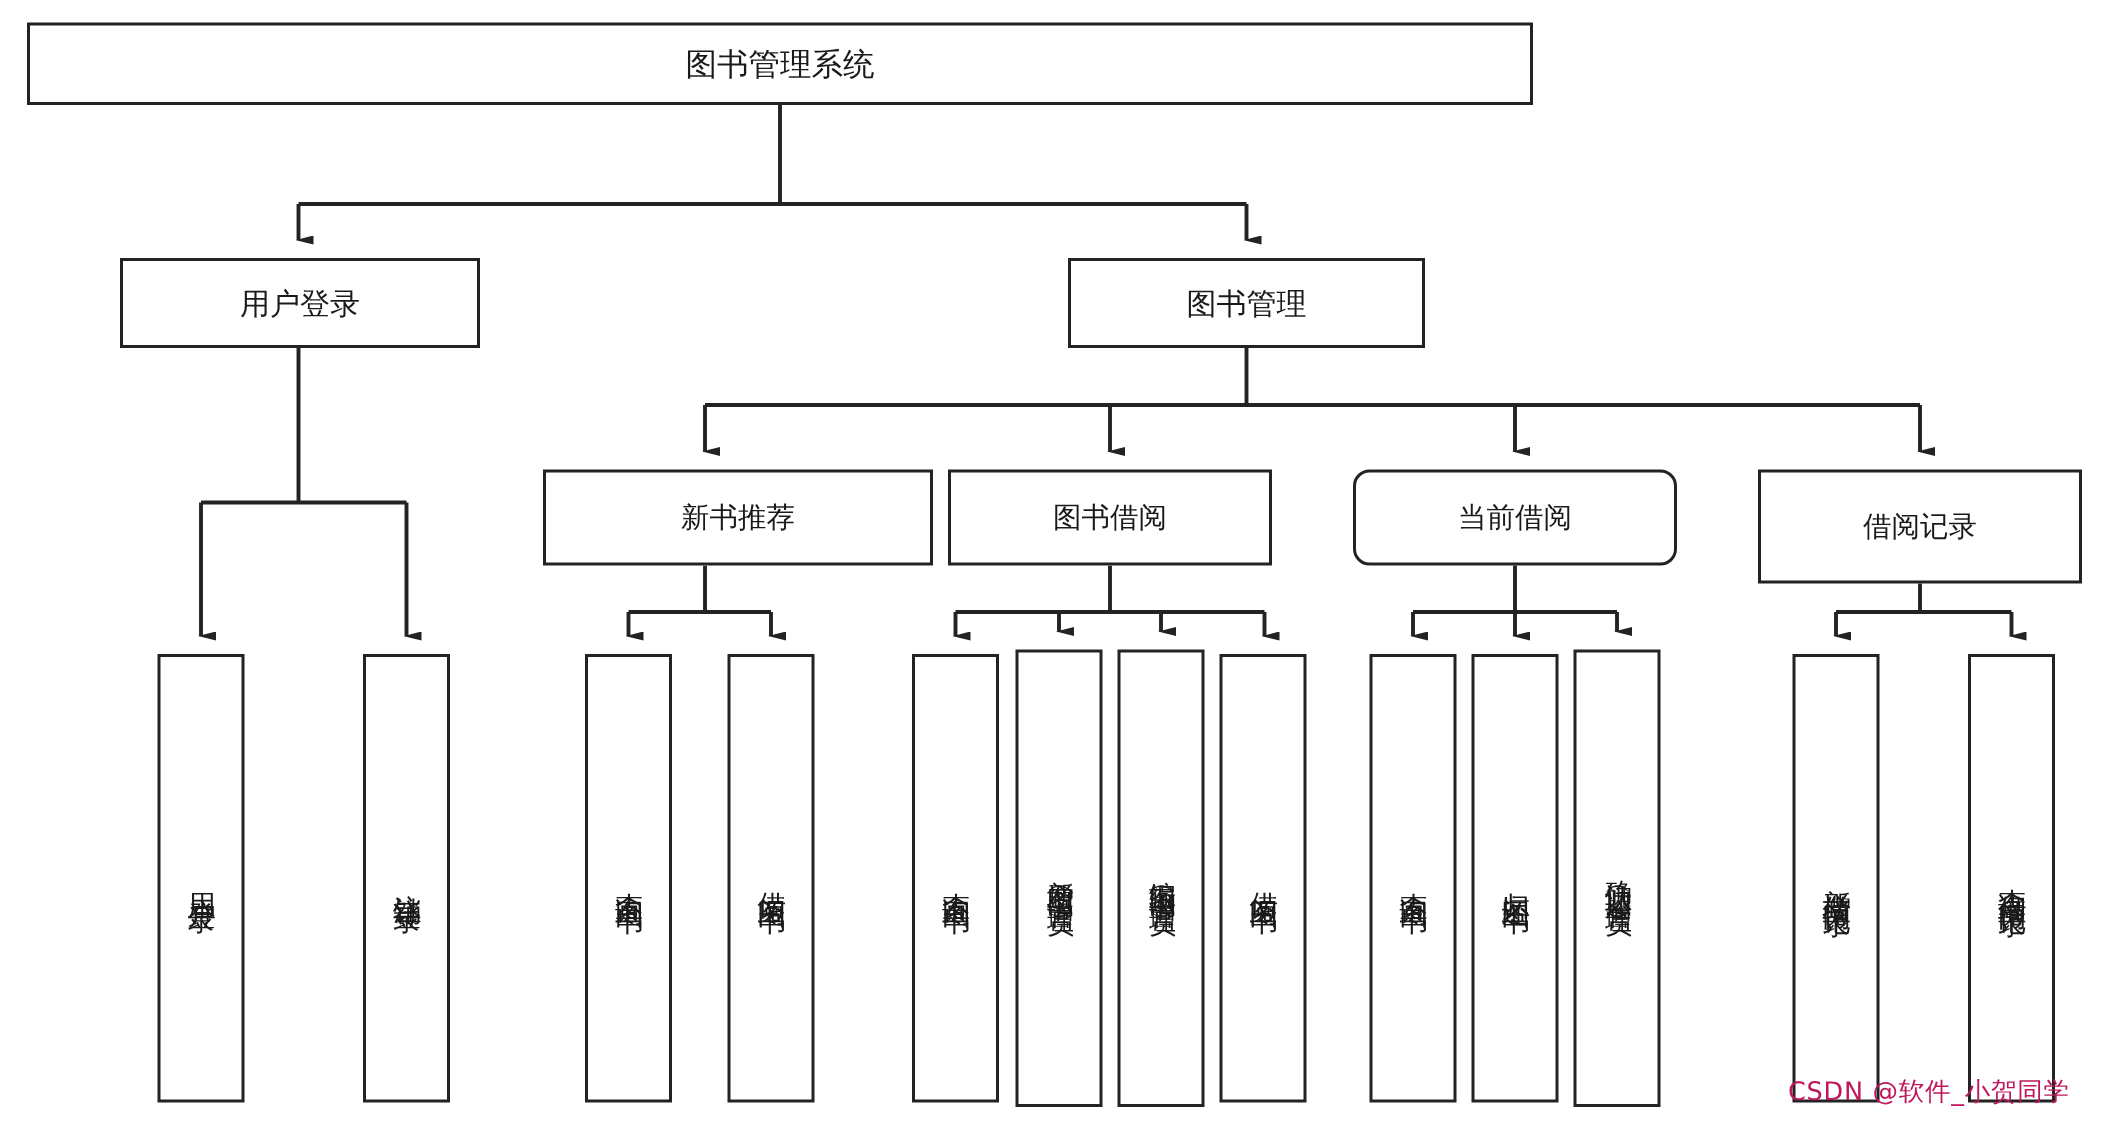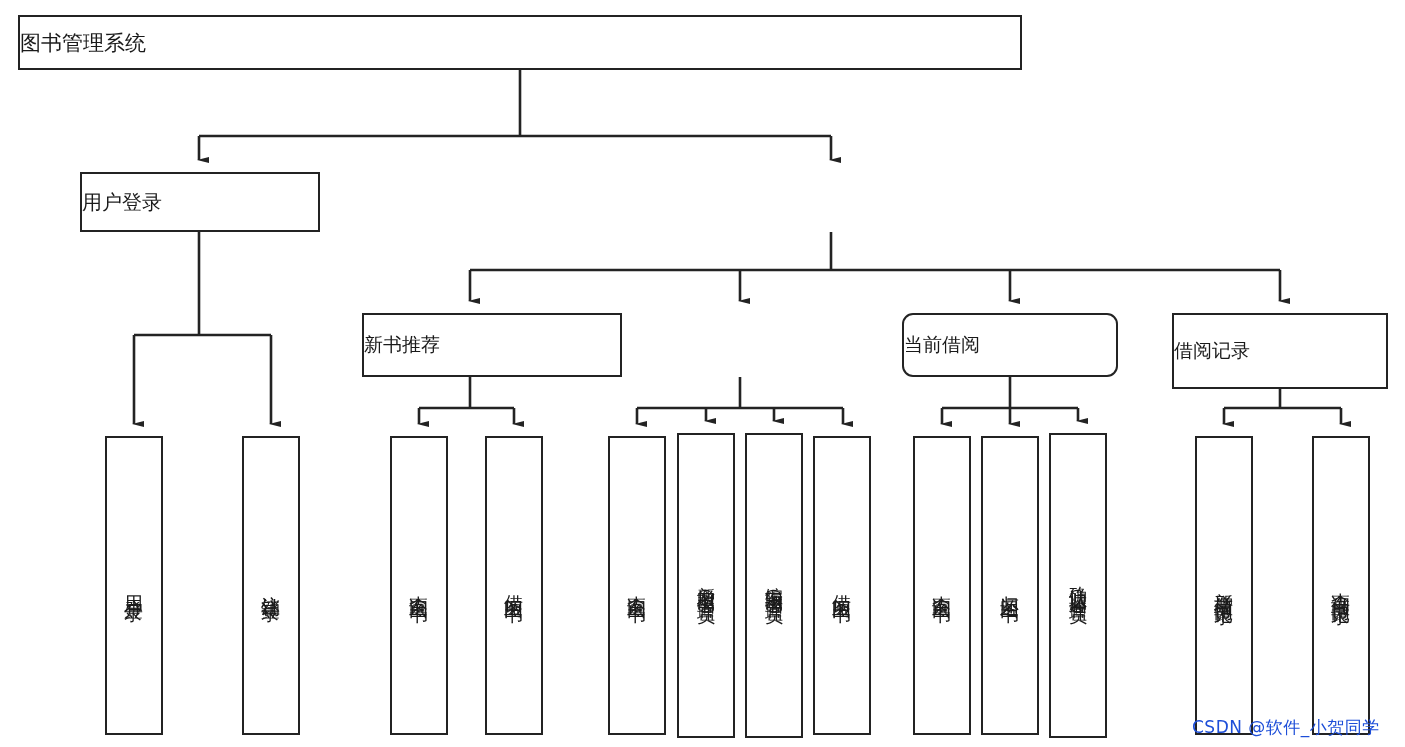--- a/index.html
+++ b/index.html
@@ -2,28 +2,28 @@
 <html><head>
 <meta charset="utf-8">
 <style>
   html,body{margin:0;padding:0;background:#ffffff;}
   body{width:1405px;height:747px;position:relative;overflow:hidden;
        font-family:"DejaVu Sans","Liberation Sans",sans-serif;}
   #canvas{position:absolute;left:0;top:0;width:1405px;height:747px;}
   svg.lines{position:absolute;left:0;top:0;width:1405px;height:747px;}
   .node{position:absolute;box-sizing:border-box;background:#ffffff;
         border:2px solid #232323;display:flex;align-items:center;
-        justify-content:flex-start;color:#1a1a1a;}
+        justify-content:center;color:#1a1a1a;}
   .node.root{font-size:21px;}
   .node.tier2{font-size:20px;}
   .node.tier3{font-size:19px;}
   .node.leaf{font-size:19px;align-items:center;justify-content:center;}
   .leaf .vtext{writing-mode:vertical-rl;text-orientation:upright;
                letter-spacing:3px;line-height:1;white-space:nowrap;}
-  .watermark{position:absolute;color:#1d4ed8;font-size:17px;
+  .watermark{position:absolute;color:#be185d;font-size:17px;
              white-space:nowrap;letter-spacing:0.5px;}
 </style>
 </head>
 <body>
 
 <div id="canvas">
 
   <svg class="lines" viewBox="0 0 1405 747" xmlns="http://www.w3.org/2000/svg">
     <defs>
       <marker id="arw" markerWidth="10" markerHeight="12" refX="3" refY="10" orient="auto" markerUnits="userSpaceOnUse">
@@ -74,23 +74,29 @@
     </g>
   </svg>
 
   <div class="node root" style="left:18px;top:15px;width:1004px;height:55px;">
     <span>图书管理系统</span>
   </div>
 
   <div class="node tier2" style="left:80px;top:172px;width:240px;height:60px;">
     <span>用户登录</span>
   </div>
+  <div class="node tier2" style="left:712px;top:172px;width:238px;height:60px;">
+    <span>图书管理</span>
+  </div>
 
   <div class="node tier3" style="left:362px;top:313px;width:260px;height:64px;">
     <span>新书推荐</span>
+  </div>
+  <div class="node tier3" style="left:632px;top:313px;width:216px;height:64px;">
+    <span>图书借阅</span>
   </div>
   <div class="node tier3" style="left:902px;top:313px;width:216px;height:64px;border-radius:11px;">
     <span>当前借阅</span>
   </div>
   <div class="node tier3" style="left:1172px;top:313px;width:216px;height:76px;">
     <span>借阅记录</span>
   </div>
 
   <div class="node leaf" style="left:105px;top:436px;width:58px;height:299px;">
     <span class="vtext">用户登录</span>

